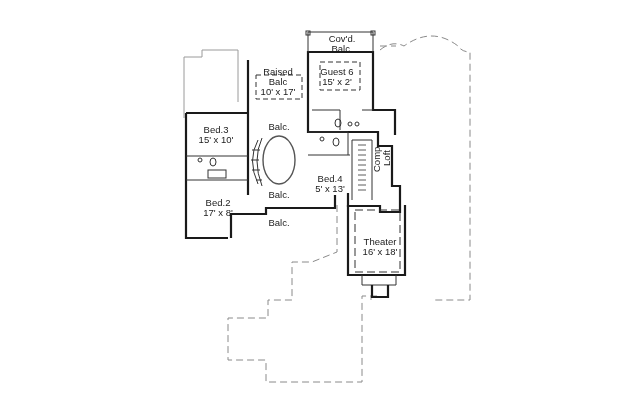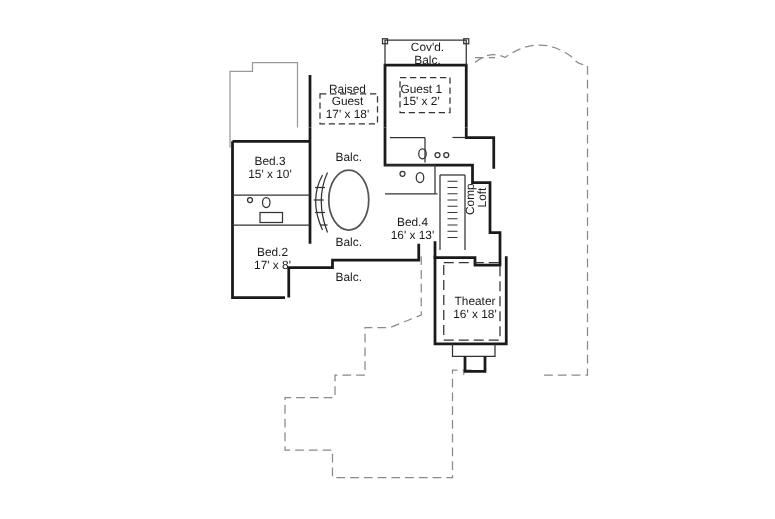--- a/index.html
+++ b/index.html
@@ -93,37 +93,37 @@
     <circle cx="322" cy="139" r="2" fill="none" stroke="#333"></circle>
   </g>
 </svg>
 
 <div class="label" style="left:342px;top:34px">
   <span>Cov'd.</span>
     <span>Balc.</span>
 </div>
 <div class="label" style="left:278px;top:67px">
   <span>Raised</span>
-    <span>Guest</span>
-    <span>17' x 18'</span>
+    <span>Balc</span>
+    <span>10' x 17'</span>
 </div>
 <div class="label" style="left:337px;top:67px">
-  <span>Guest 1</span>
+  <span>Guest 6</span>
     <span>15' x 2'</span>
 </div>
 <div class="label" style="left:216px;top:125px">
   <span>Bed.3</span>
     <span>15' x 10'</span>
 </div>
 <div class="label" style="left:279px;top:122px">
   <span>Balc.</span>
 </div>
 <div class="label" style="left:330px;top:174px">
   <span>Bed.4</span>
-    <span>16' x 13'</span>
+    <span>5' x 13'</span>
 </div>
 <div class="label rot" style="left:382px;top:158px">
   <span>Comp.</span>
     <span>Loft</span>
 </div>
 <div class="label" style="left:279px;top:190px">
   <span>Balc.</span>
 </div>
 <div class="label" style="left:218px;top:198px">
   <span>Bed.2</span>

